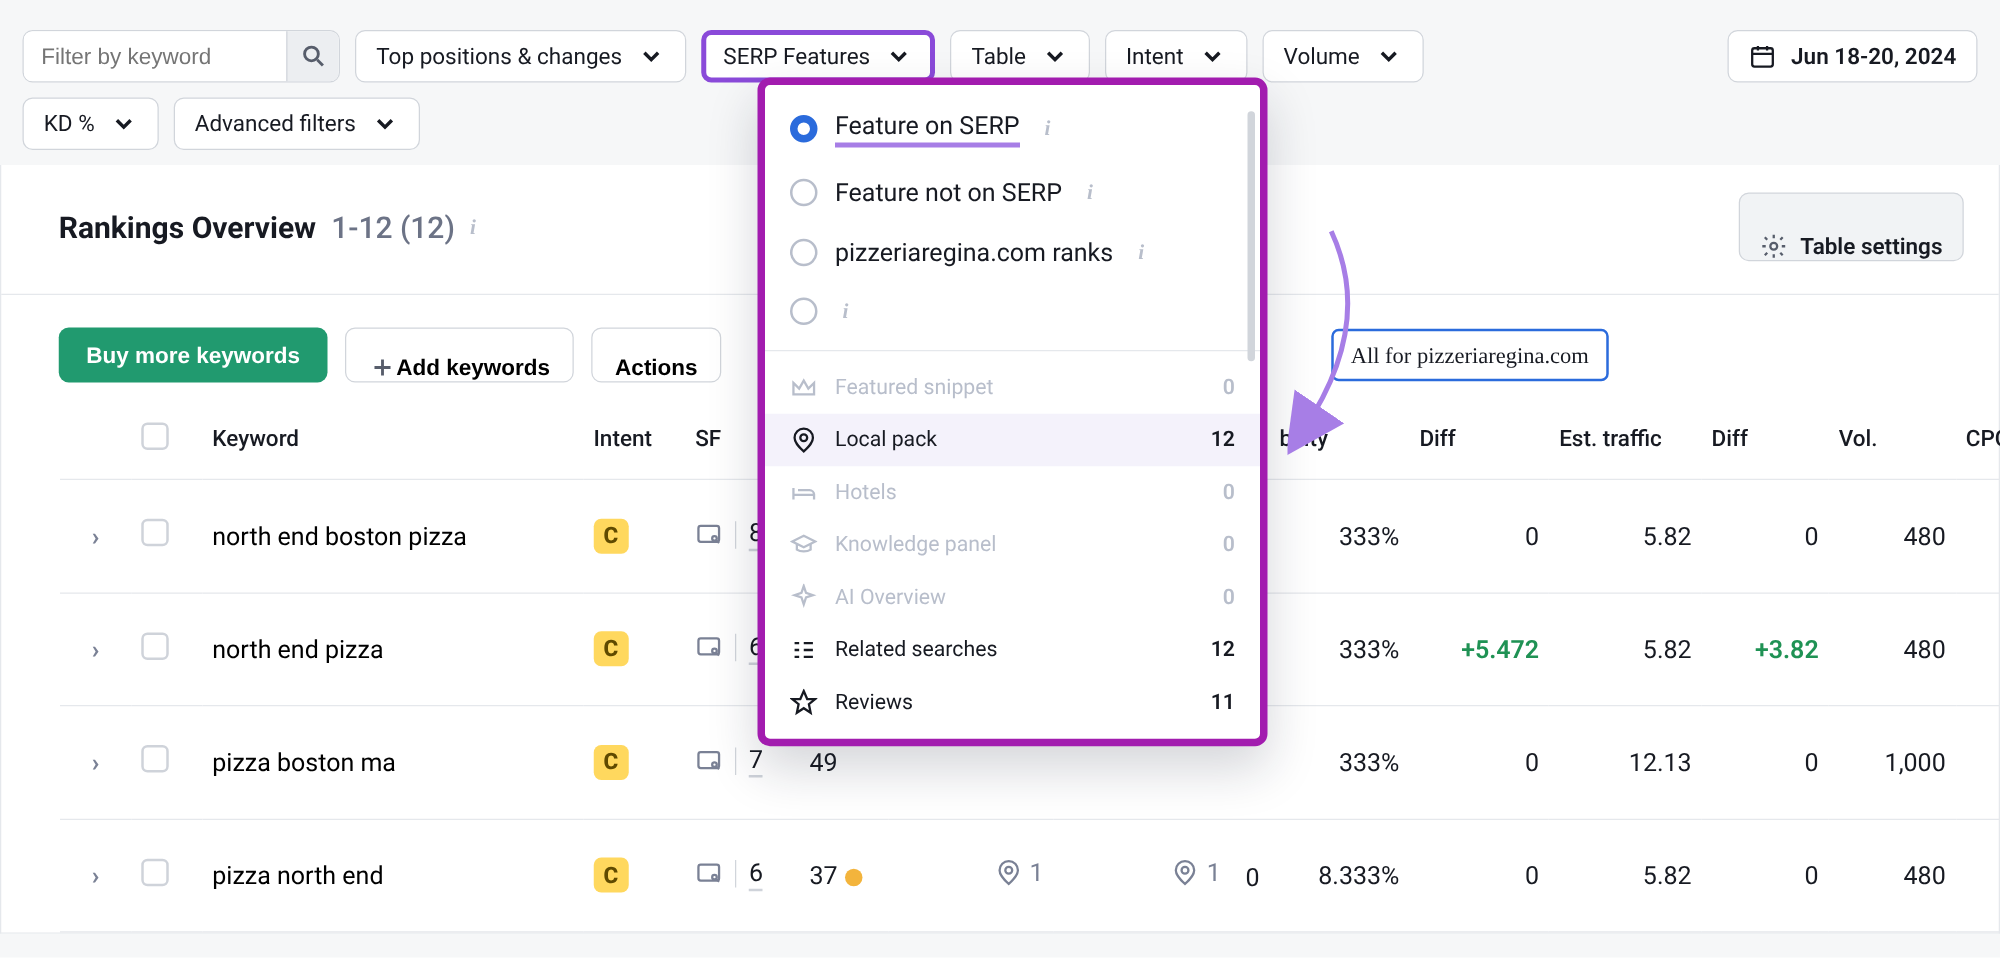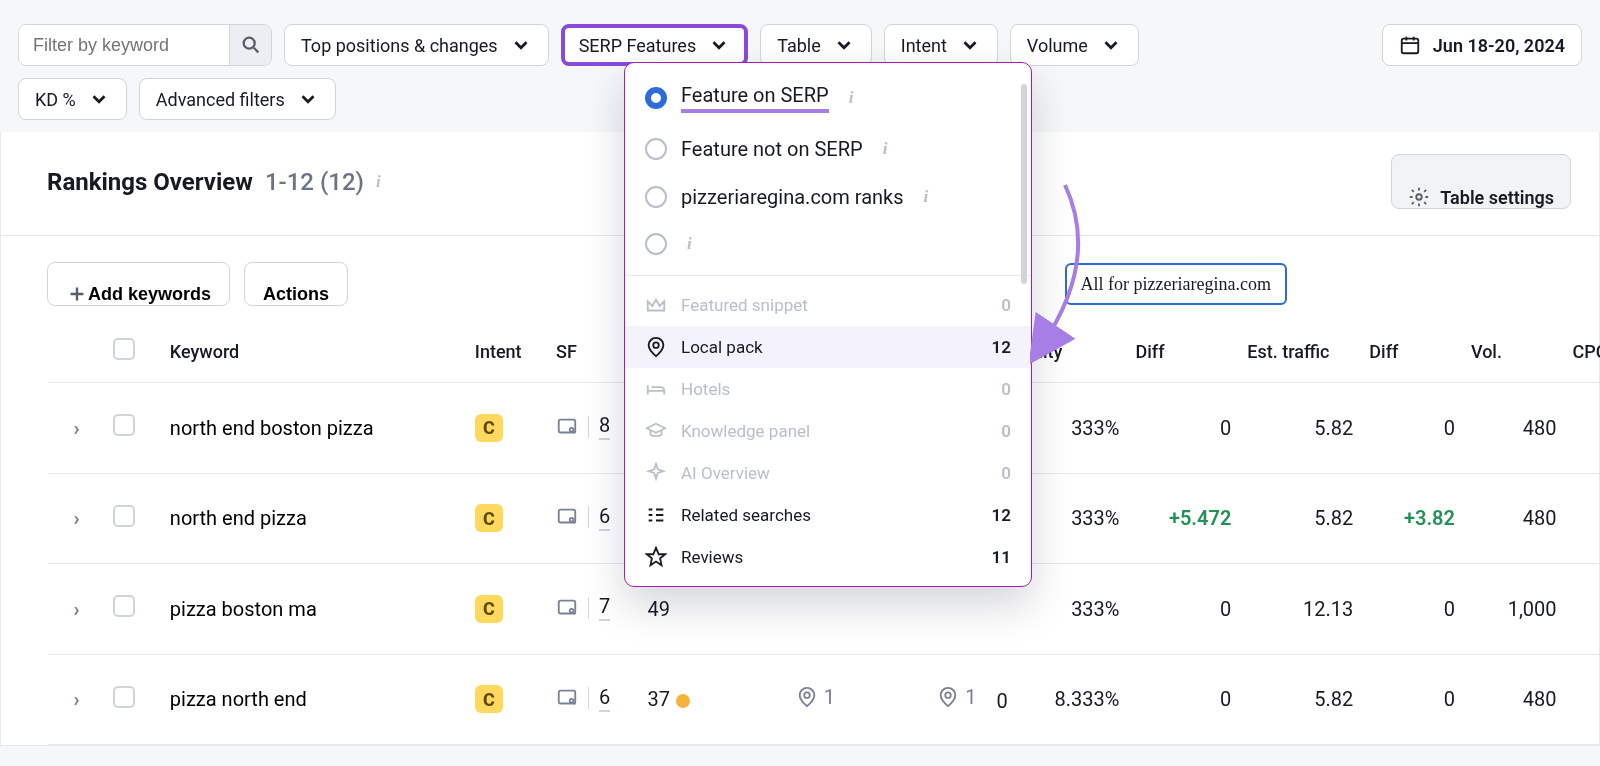--- a/index.html
+++ b/index.html
@@ -145,25 +145,25 @@
   .info-icon {
     color: #b8becb;
     font-style: italic;
     font-family: Georgia, serif;
     font-weight: 700;
     font-size: 17px;
   }
   
   .dropdown {
     position: absolute;
-    left: 624px;
+    left: 606px;
     top: 62px;
     width: 408px;
     background: #fff;
-    border: 1px solid #a21caf;
+    border: 6px solid #a21caf;
     border-radius: 10px;
     box-shadow: 0 18px 40px rgba(20,30,50,0.18);
     z-index: 50;
     padding: 8px 0;
   }
   .dd-item {
     display: flex;
     align-items: center;
     gap: 14px;
     padding: 12px 20px;
@@ -348,20 +348,21 @@
           <circle cx="12" cy="12" r="3"></circle>
           <path d="M12 2v3M12 19v3M4.2 4.2l2.1 2.1M17.7 17.7l2.1 2.1M2 12h3M19 12h3M4.2 19.8l2.1-2.1M17.7 6.3l2.1-2.1"></path>
         </svg>
       <span>Table settings</span>
     </div>
   </div>
 
   <div class="sep"></div>
 
   <div class="actions-row">
+    <button class="btn-green">Buy more keywords</button>
     <button class="btn-outline">
       <svg class="svg-ico" viewBox="0 0 24 24" stroke="#575d6b" stroke-width="2.5">
           <path d="M12 5v14M5 12h14"></path>
         </svg>
       <span>Add keywords</span>
     </button>
     <button class="btn-outline">Actions</button>
 
     <div style="flex:1"></div>
 

